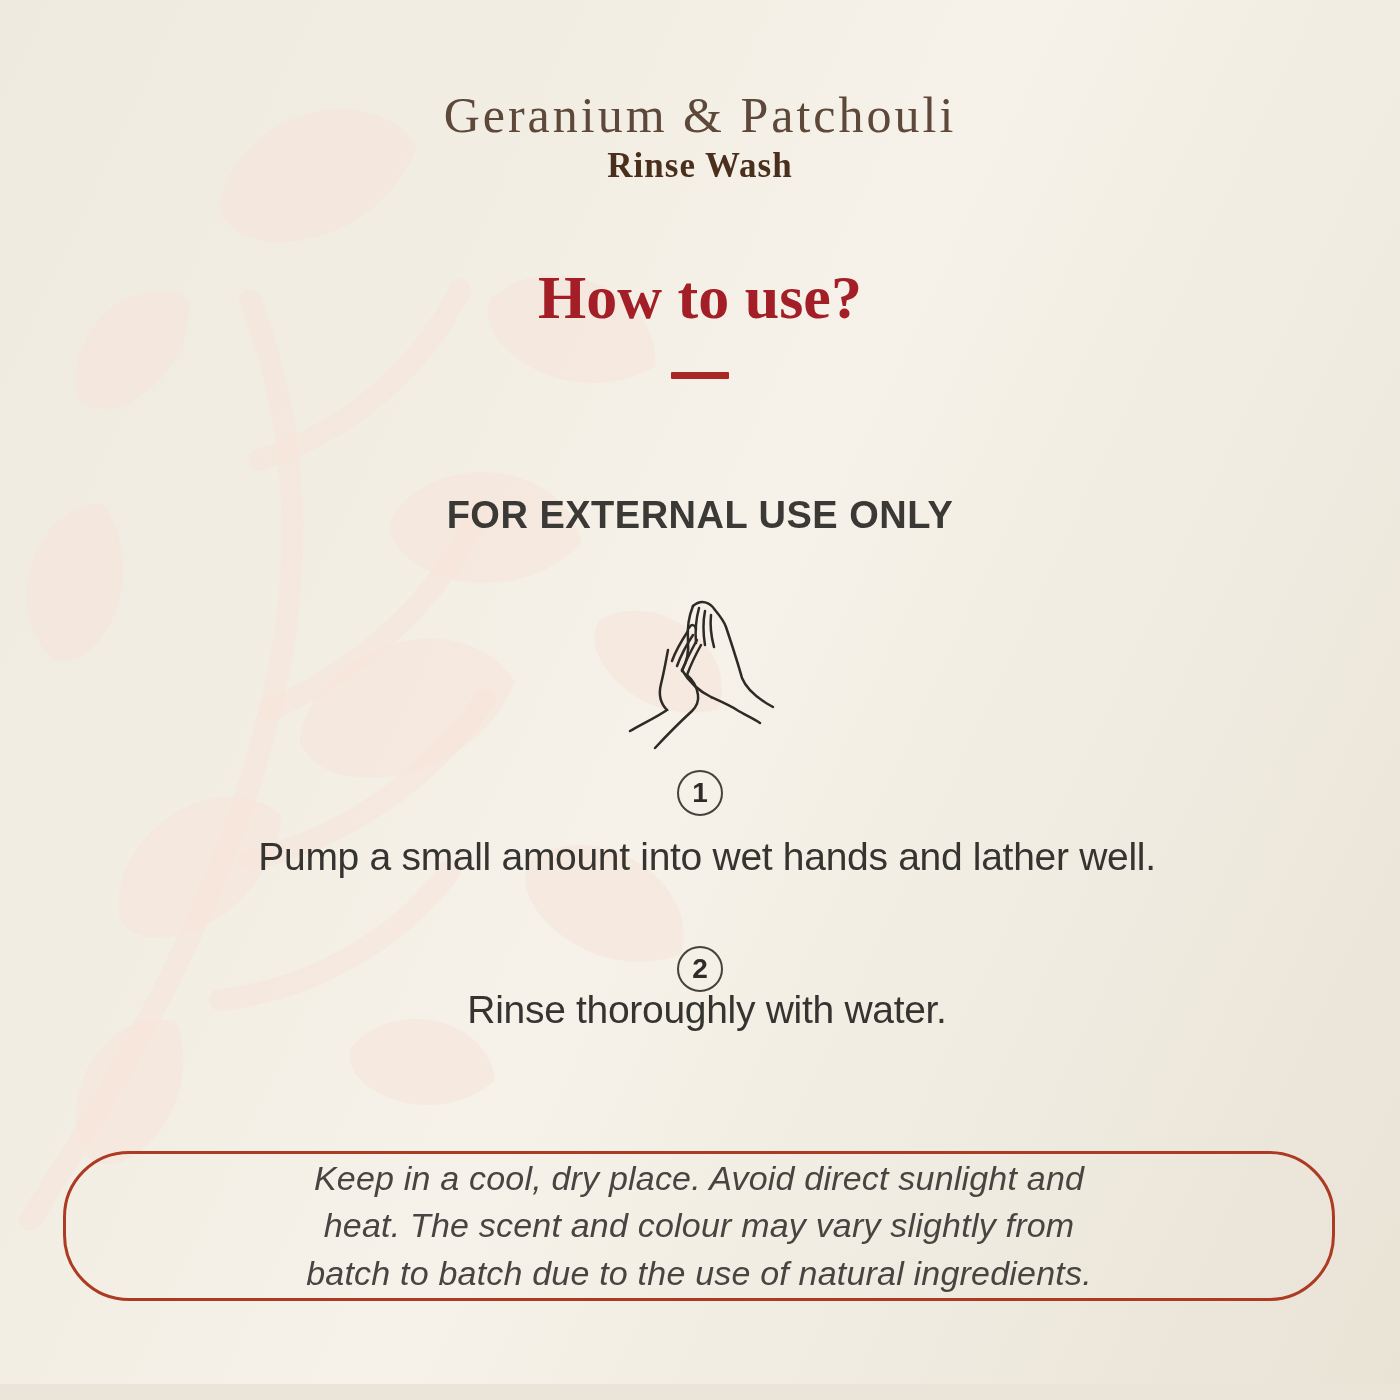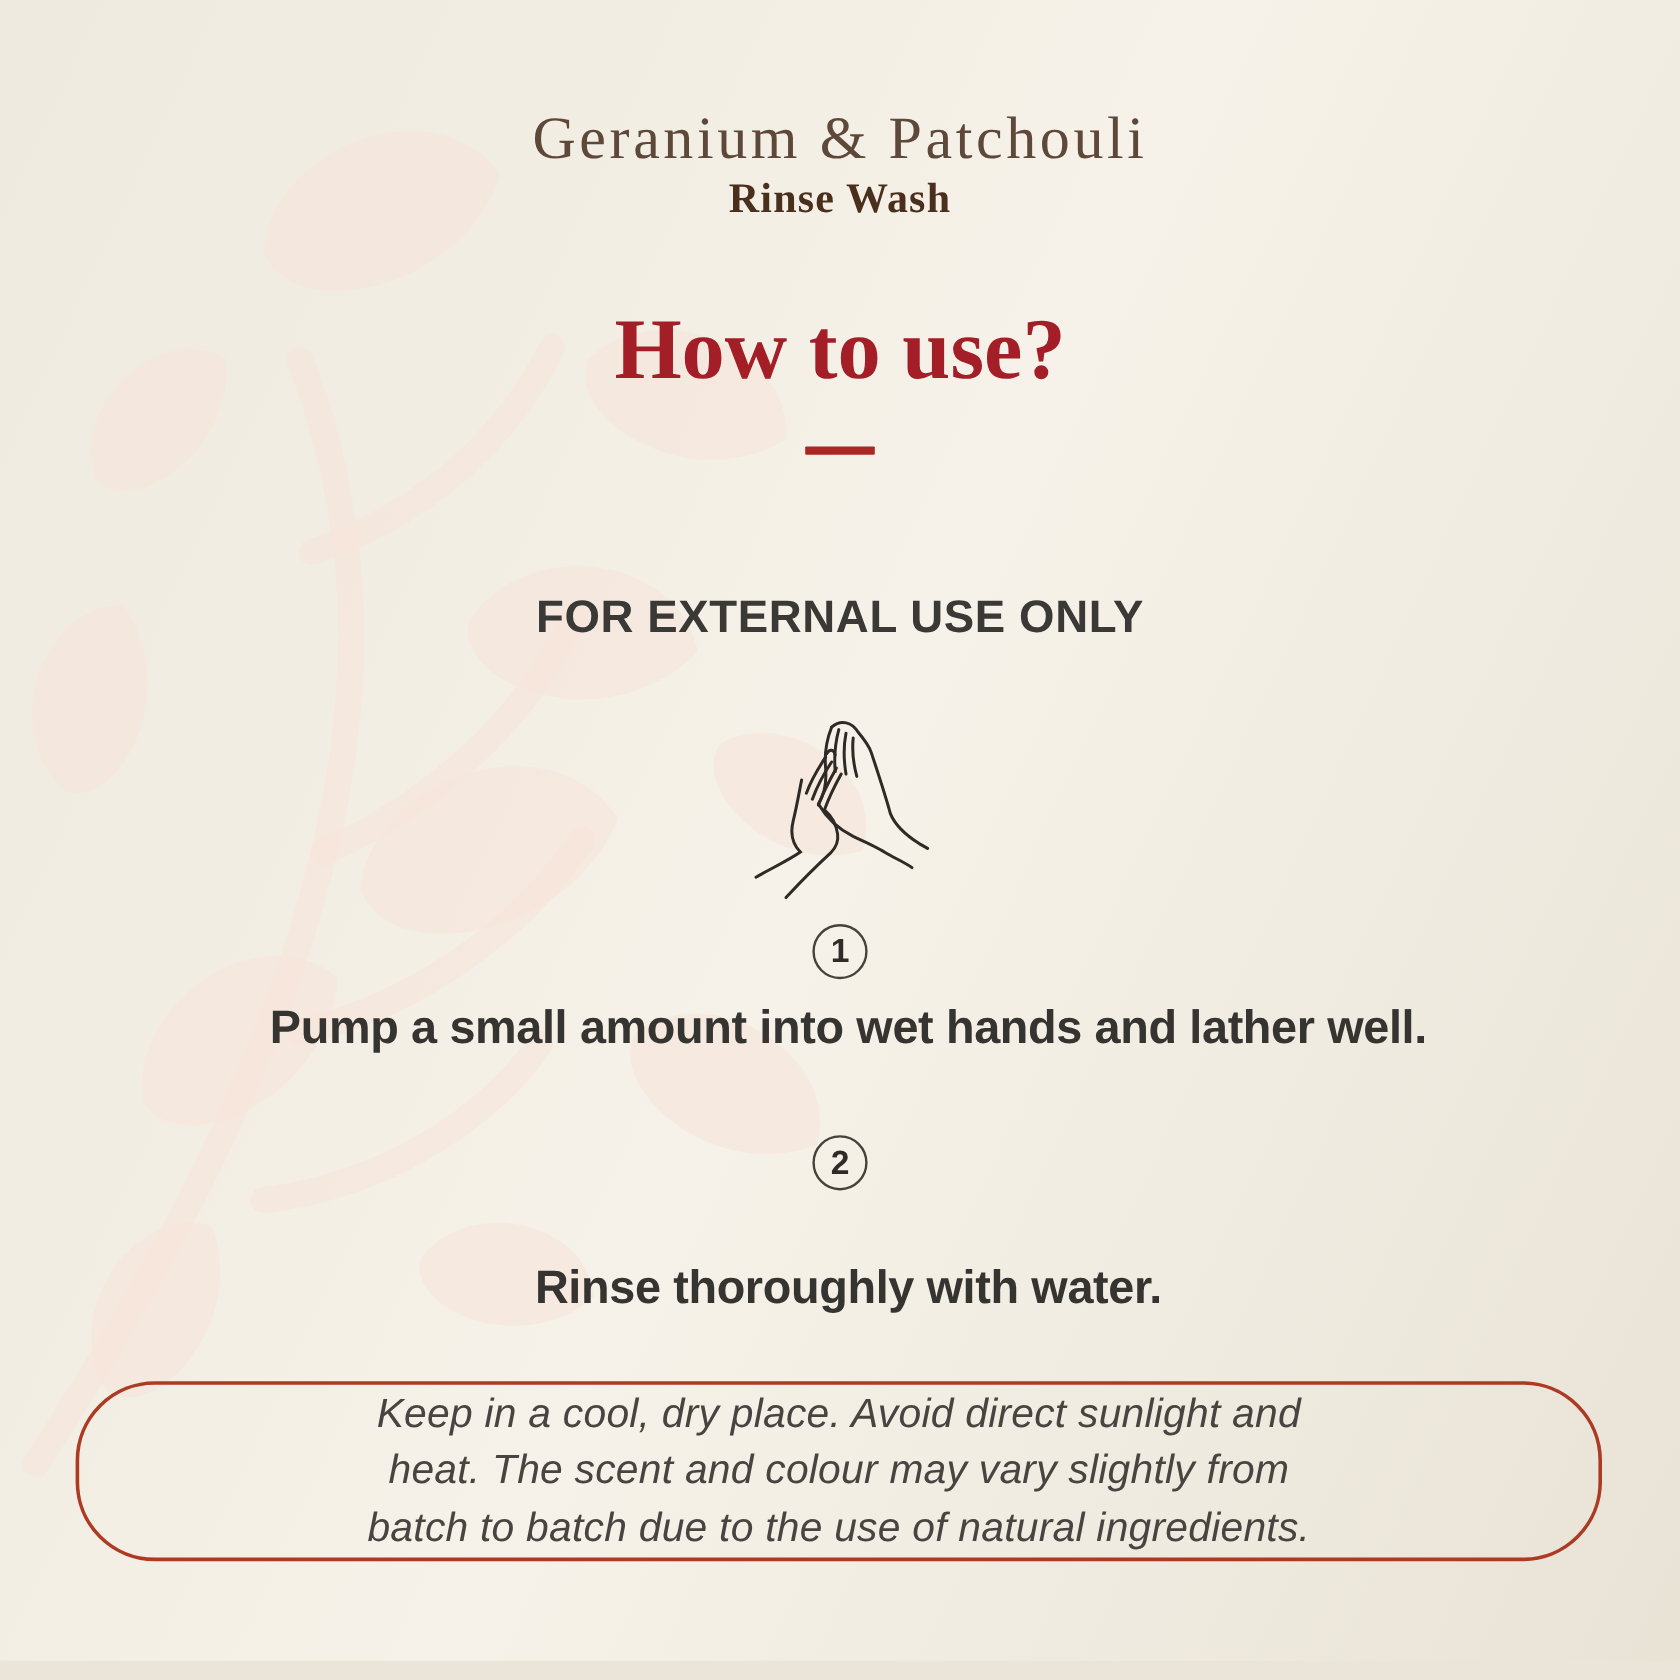--- a/index.html
+++ b/index.html
@@ -24,23 +24,23 @@
     font-size:50px;font-weight:400;letter-spacing:3px;
     color:#5d4839;
   }
   .product-variant{
     top:146px;
     font-family:"Liberation Serif","DejaVu Serif",serif;
     font-size:35px;font-weight:700;letter-spacing:1px;
     color:#4b2f1d;
   }
   .heading{
-    top:250px;margin:0;
+    top:250px;margin:12px;
     font-family:"Liberation Serif","DejaVu Serif",serif;
-    font-size:72px;font-weight:700;letter-spacing:0px;
+    font-size:62px;font-weight:700;letter-spacing:0px;
     color:#a31e27;
   }
   .dash{
     position:absolute;left:0;right:0;margin:0 auto;
     top:372px;width:58px;height:7px;background:#aa2824;border-radius:1px;
   }
   .notice{
     top:494px;
     font-size:38px;font-weight:700;letter-spacing:0.5px;
     color:#3b3936;
@@ -53,24 +53,24 @@
     position:absolute;left:0;right:0;margin:0 auto;
     width:46px;height:46px;border:2.5px solid #45413b;border-radius:50%;
     box-sizing:border-box;
     display:flex;align-items:center;justify-content:center;
     font-size:28px;font-weight:700;color:#2f2c28;
     background:transparent;
   }
   .c1{top:770px;}
   .c2{top:946px;}
   .step{
-    font-size:39px;font-weight:700;color:#363431;letter-spacing:-0.3px;padding-left:14px;
+    font-size:39px;font-weight:400;color:#363431;letter-spacing:-0.3px;padding-left:14px;
   }
   .s1{top:835px;}
-  .s2{top:1052px;}
+  .s2{top:988px;}
   .storage{
     position:absolute;left:63px;top:1151px;
     width:1272px;height:150px;box-sizing:border-box;
     border:3px solid #ad3a23;border-radius:66px;
     display:flex;align-items:center;justify-content:center;
     padding:0 44px;
   }
   .storage p{
     margin:0;text-align:center;
     font-size:34px;font-weight:400;line-height:1.4;letter-spacing:0.2px;

